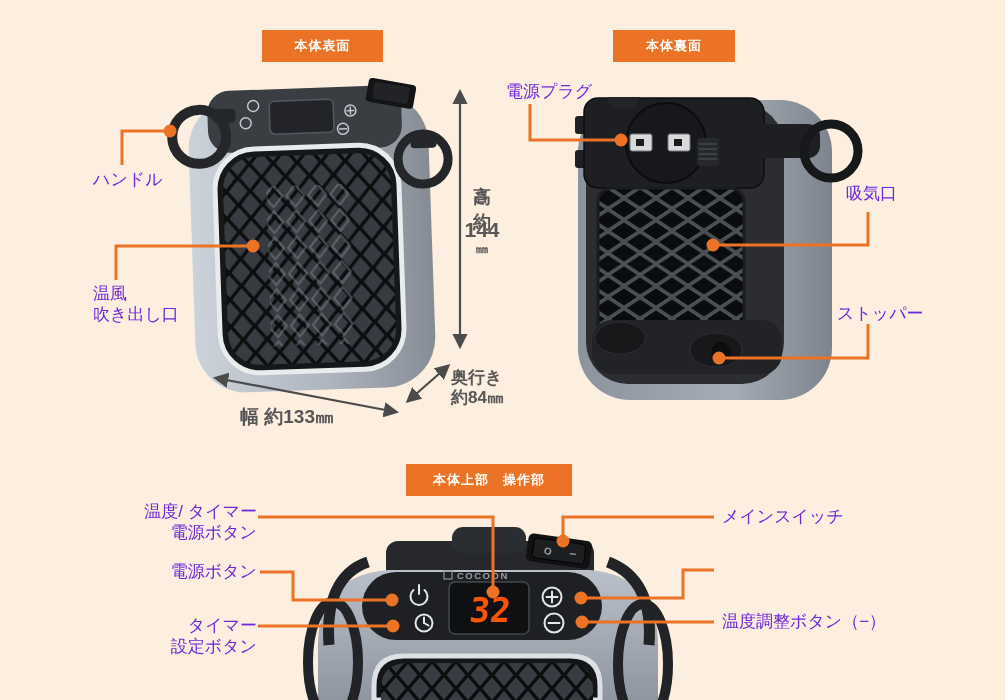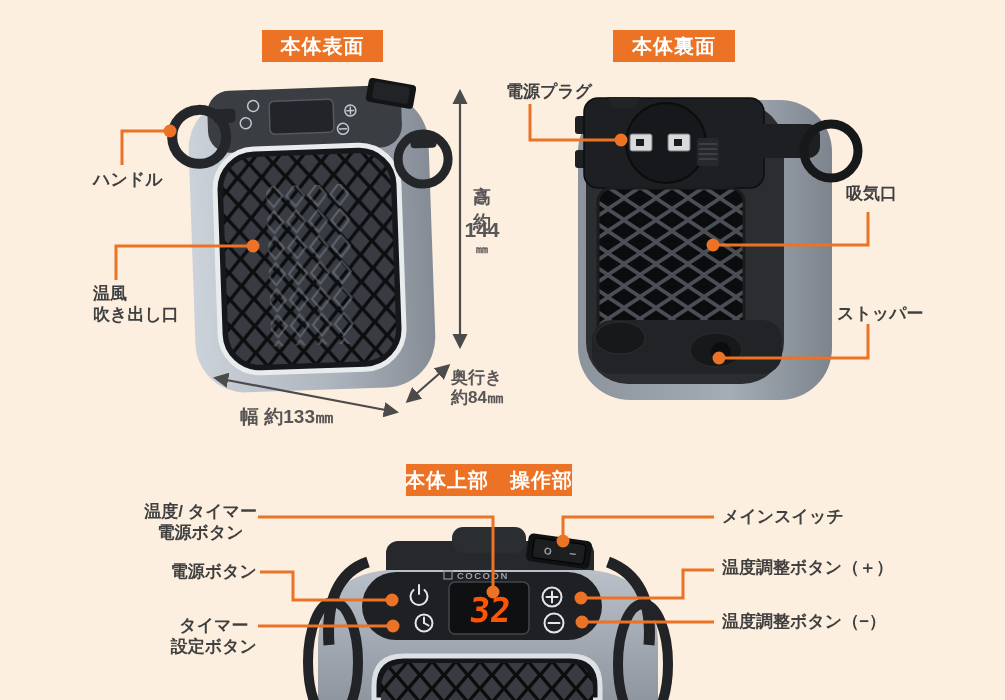--- a/index.html
+++ b/index.html
@@ -1,22 +1,22 @@
 <!DOCTYPE html>
 <html><head>
 <meta charset="utf-8">
 <style>
   html,body{margin:0;padding:0}
   .stage{position:relative;width:1005px;height:700px;background:#fcefdf;overflow:hidden;
          font-family:"Liberation Sans","DejaVu Sans",sans-serif}
   .art{position:absolute;left:0;top:0;width:1005px;height:700px}
   .hdr{position:absolute;background:#ec7325;color:#ffffff;display:flex;align-items:center;
-       justify-content:center;font-weight:bold;font-size:20px;letter-spacing:1px;white-space:nowrap}
-  .lbl{position:absolute;color:#404040;font-weight:bold;font-size:17px;line-height:1.22;white-space:nowrap}
-  .lbl.r{text-align:center}
+       justify-content:center;font-weight:bold;font-size:13px;letter-spacing:1px;white-space:nowrap}
+  .lbl{position:absolute;color:#6d28d9;font-weight:normal;font-size:17px;line-height:1.22;white-space:nowrap}
+  .lbl.r{text-align:right}
   .dim{position:absolute;color:#585656;font-weight:bold;white-space:nowrap}
   .dim.width{font-size:19px}
   .dim.depth{font-size:17px;line-height:1.2}
   .hgt{display:flex;flex-direction:column;align-items:center}
   .hgt .v{writing-mode:vertical-rl;text-orientation:upright;font-size:18px;letter-spacing:3px}
   .hgt .num{font-size:21px;margin-top:16px}
   .hgt .unit{font-size:13px;margin-top:-2px}
 </style>
 </head>
 <body>
@@ -240,21 +240,20 @@
   <div class="lbl r" style="right:748px;top:502px">
     <div>温度/ タイマー</div>
     <div>電源ボタン</div>
   </div>
   <div class="lbl r" style="right:748px;top:562px">電源ボタン</div>
   <div class="lbl r" style="right:748px;top:616px">
     <div>タイマー</div>
     <div>設定ボタン</div>
   </div>
   <div class="lbl" style="left:722px;top:507px">メインスイッチ</div>
-  <div class="lbl" style="left:722px;top:558px">温度調整ボタン（＋）</div>
   <div class="lbl" style="left:722px;top:612px">温度調整ボタン（−）</div>
 
   <div class="dim hgt" style="left:458px;top:172px;width:48px">
     <span class="v">高さ約</span>
     <span class="num">144</span>
     <span class="unit">㎜</span>
   </div>
   <div class="dim width" style="left:240px;top:404px">幅 約133㎜</div>
   <div class="dim depth" style="left:451px;top:368px">
     <div>奥行き</div>

